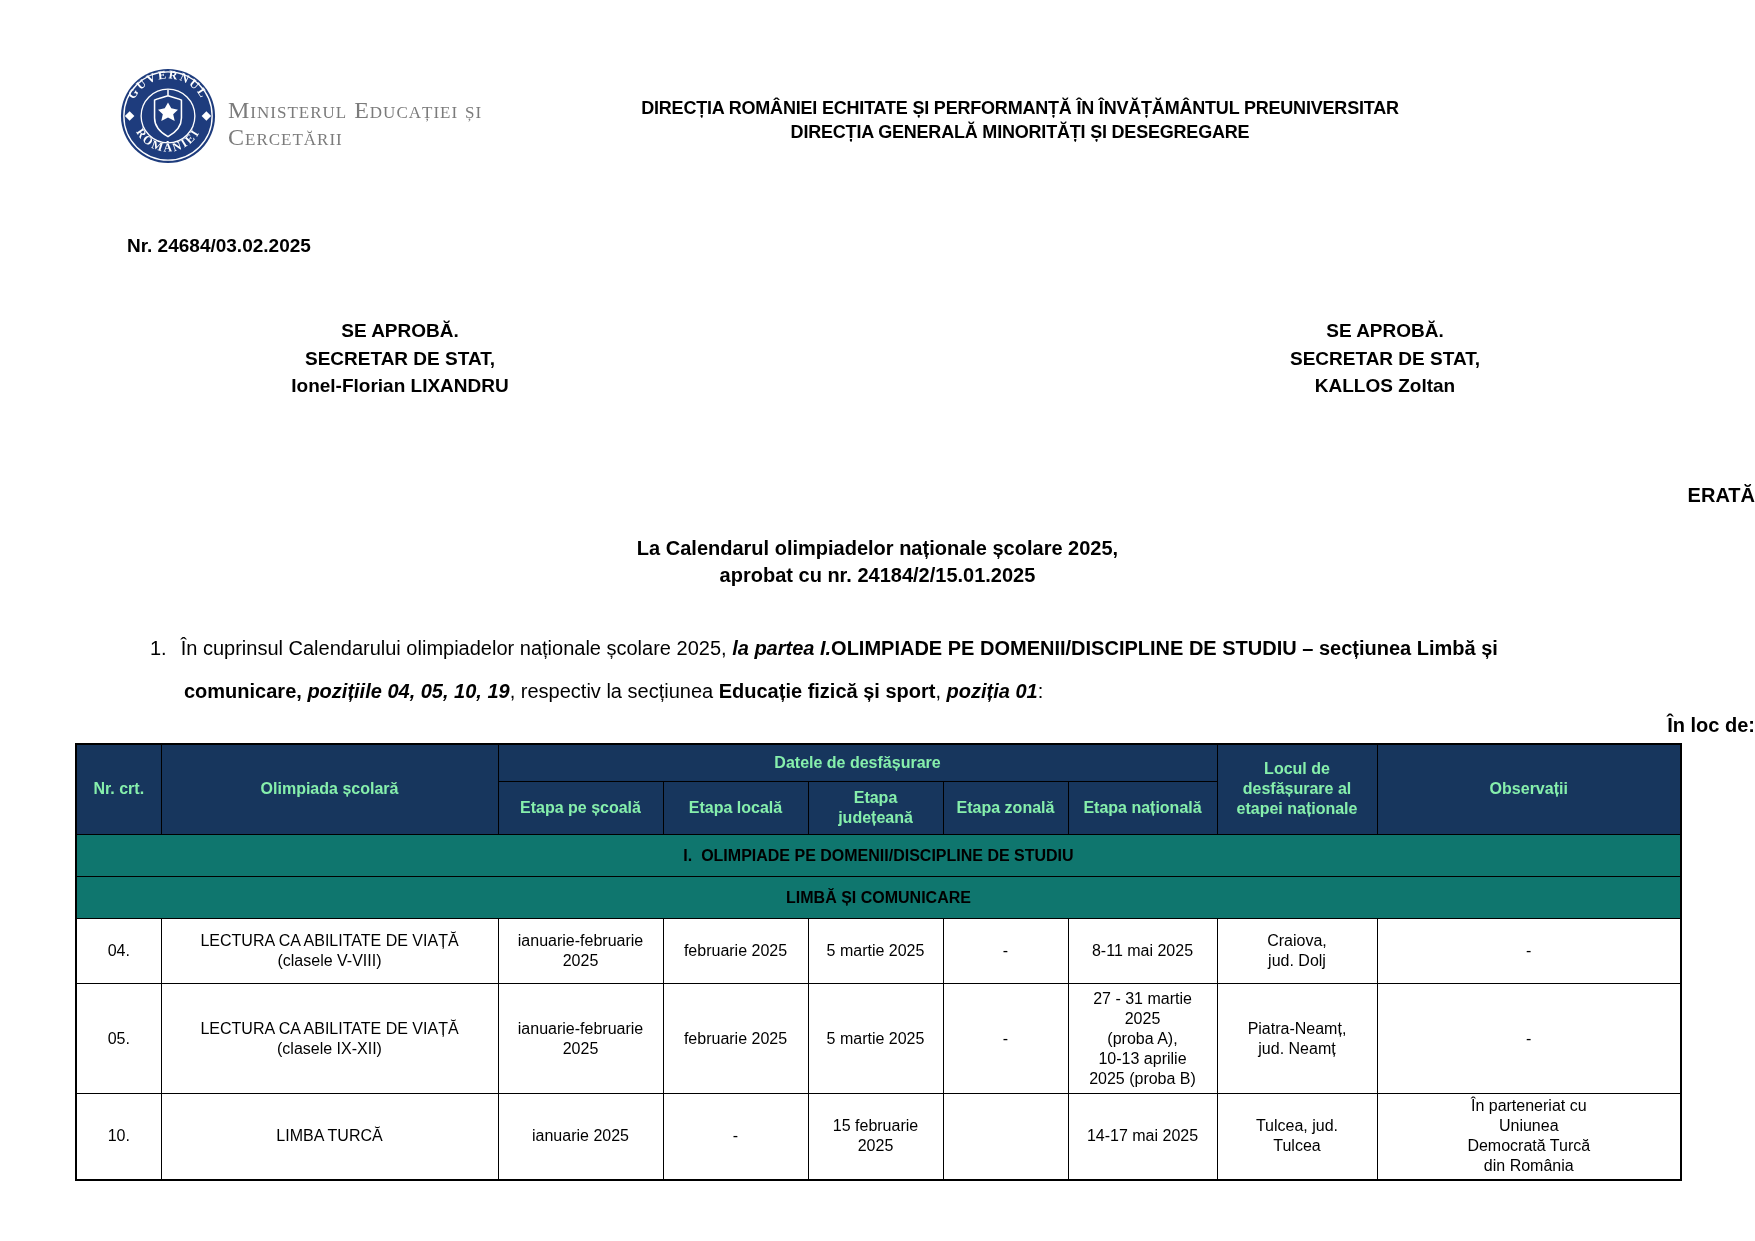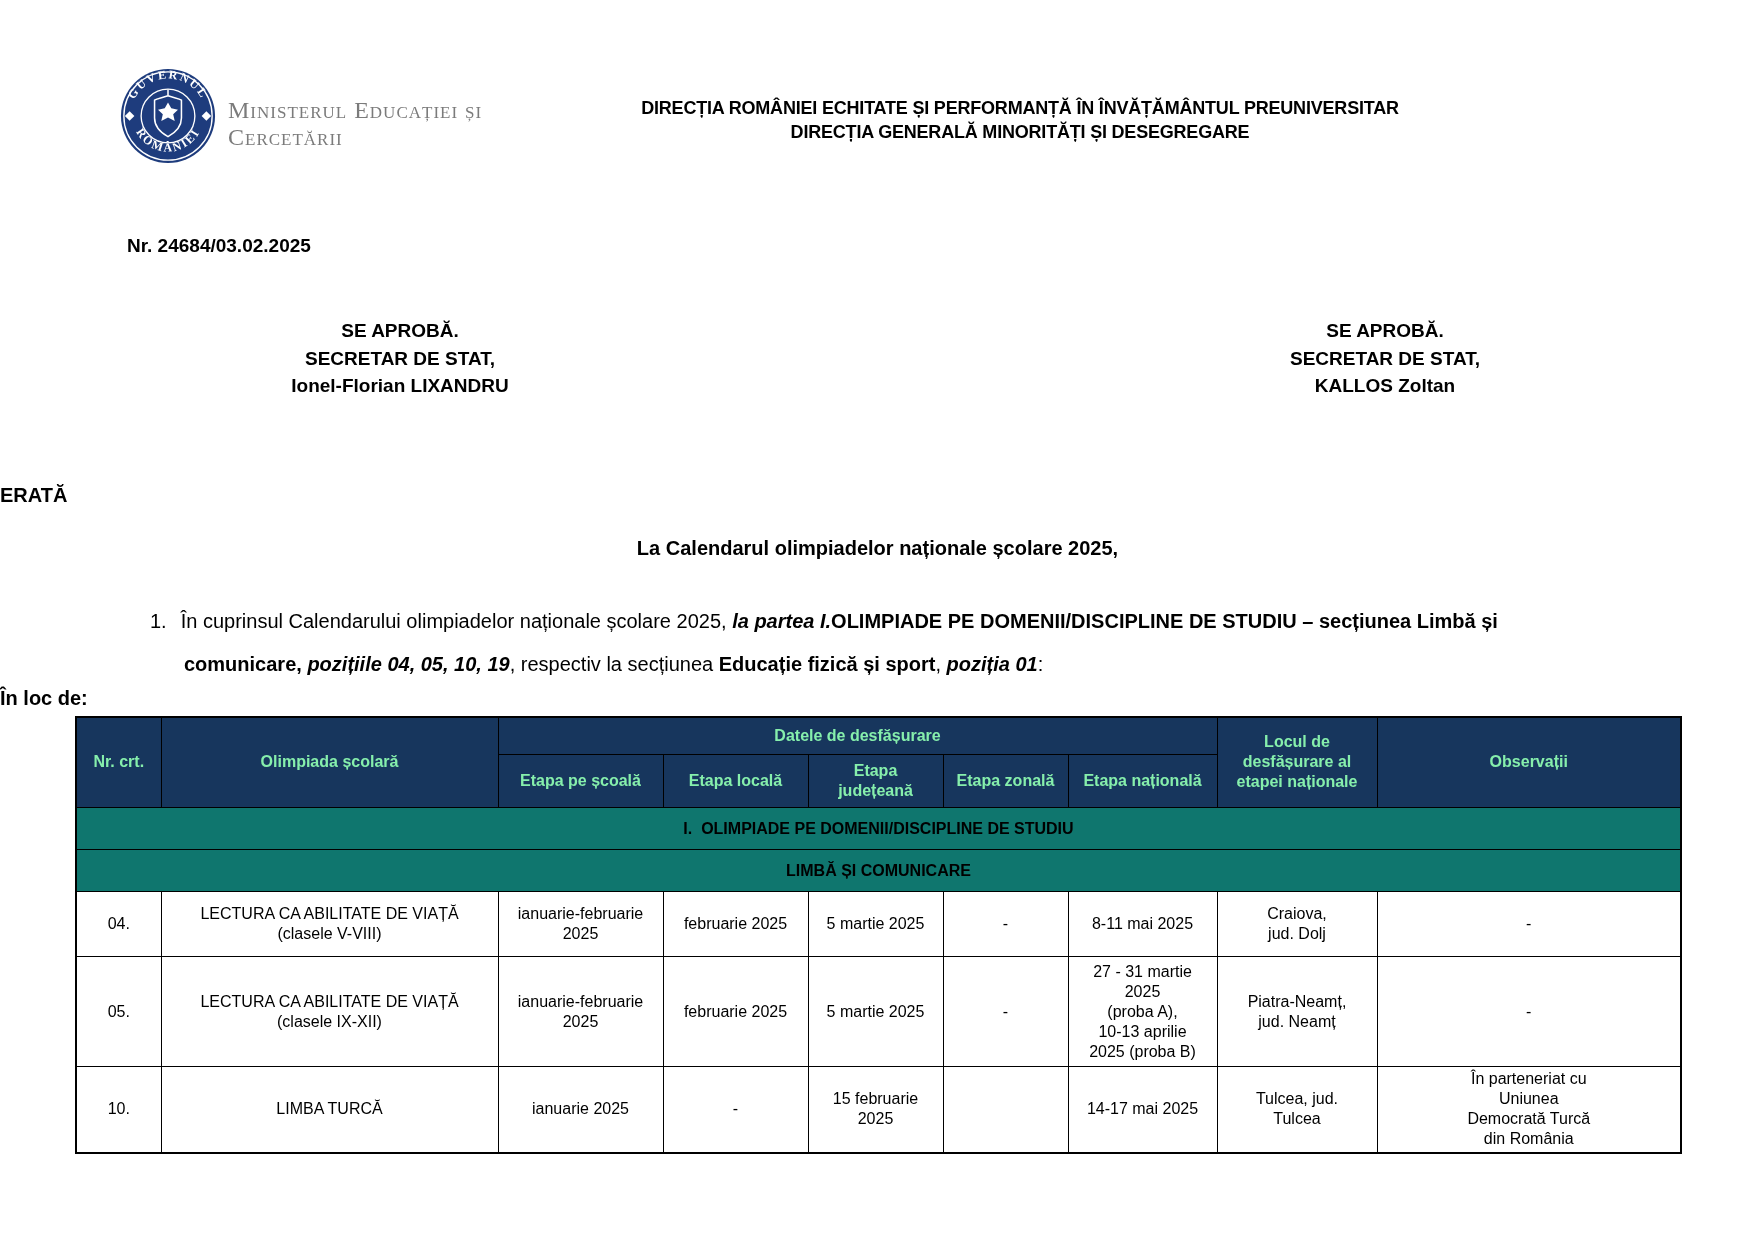--- a/index.html
+++ b/index.html
@@ -29,33 +29,33 @@
     text-align: center; font-weight: bold; font-size: 18px; line-height: 1.35;
     letter-spacing: -0.2px;
   }
 
   
   .doc-number { margin: 70px 0 0 127px; font-weight: bold; font-size: 19px; }
 
   .approvals { display: flex; justify-content: space-between; margin: 60px 205px 0 235px; }
   .approval { width: 330px; text-align: center; font-weight: bold; font-size: 19px; line-height: 1.45; }
 
-  .erata { margin-top: 84px; text-align: left; font-weight: bold; font-size: 20px; }
+  .erata { margin-top: 84px; text-align: right; font-weight: bold; font-size: 20px; }
   .subtitle { margin-top: 28px; text-align: center; font-weight: bold; font-size: 20px; line-height: 1.35; }
 
   .intro {
     margin: 38px 0 0 150px; width: 1400px;
     font-size: 20px; line-height: 2.15;
     padding-left: 34px; text-indent: -34px;
   }
   .intro .num { margin-right: 14px; }
   .b  { font-weight: bold; }
   .bi { font-weight: bold; font-style: italic; }
 
-  .in-loc { margin-top: 0px; text-align: left; font-weight: bold; font-size: 20px; line-height: 24px; }
+  .in-loc { margin-top: 0px; text-align: right; font-weight: bold; font-size: 20px; line-height: 24px; }
 
   
   table.olymp {
     margin: 6px 0 0 75px;
     border-collapse: collapse;
     table-layout: fixed;
     width: 1605px;
     font-size: 16px;
     border: 2px solid #000;
   }
@@ -129,20 +129,21 @@
     <div class="approval">
       <div>SE APROBĂ.</div>
       <div>SECRETAR DE STAT,</div>
       <div>KALLOS Zoltan</div>
     </div>
   </div>
 
   <div class="erata">ERATĂ</div>
   <div class="subtitle">
     <div>La Calendarul olimpiadelor naționale școlare 2025,</div>
+    <div>aprobat cu nr. 24184/2/15.01.2025</div>
   </div>
 
   <div class="intro"><span class="num">1.</span><span>În cuprinsul Calendarului olimpiadelor naționale școlare 2025, </span><span class="bi">la partea I.</span><span class="b">OLIMPIADE PE DOMENII/DISCIPLINE DE STUDIU – </span><span class="b">secțiunea Limbă și comunicare, </span><span class="bi">pozițiile 04, 05, 10, 19</span><span>, respectiv la secțiunea </span><span class="b">Educație fizică și sport</span><span>, </span><span class="bi">poziția 01</span><span>:</span></div>
 
   <div class="in-loc">În loc de:</div>
 
   <table class="olymp">
     <colgroup>
       <col style="width:85px">
         <col style="width:337px">

